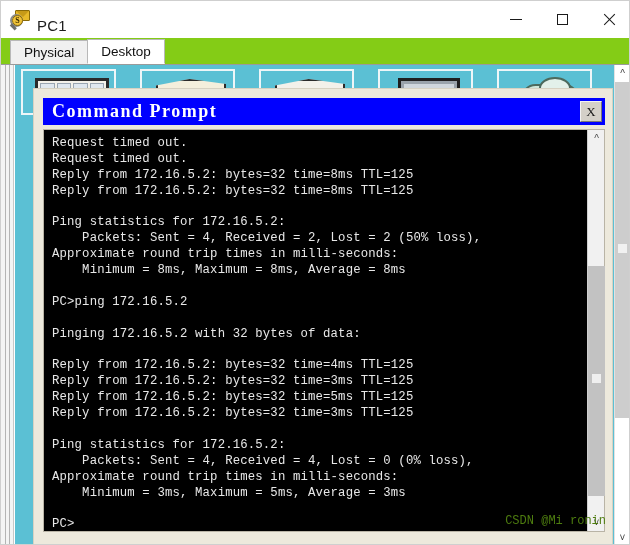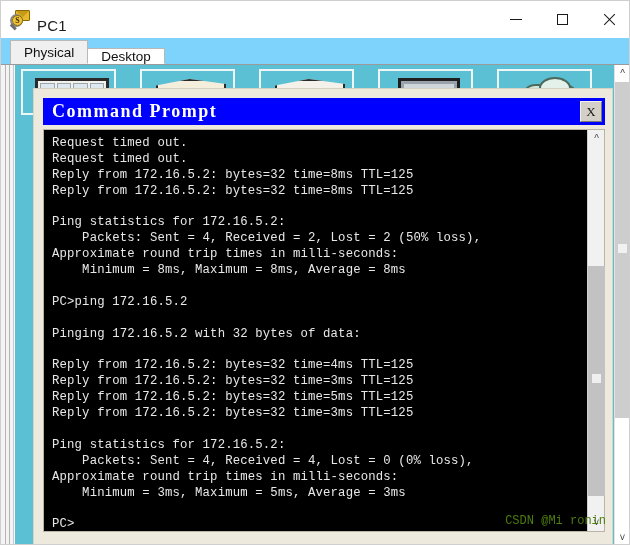--- a/index.html
+++ b/index.html
@@ -89,39 +89,39 @@
     left: 0; top: 6px; width: 15px; height: 1px;
     background: #1a1a1a;
   }
   .wb-close:before { transform: rotate(45deg); }
   .wb-close:after  { transform: rotate(-45deg); }
 
   
   .tabstrip {
     position: absolute; top: 37px; left: 0;
     width: 630px; height: 27px;
-    background: #7dd3fc;
+    background: #84cc16;
     border-bottom: 1px solid #9a9a9a;
     display: flex; align-items: flex-end;
     padding-left: 9px;
   }
   .tab {
     height: 24px; padding: 0 13px;
     display: flex; align-items: center;
     font-size: 13.5px; color: #111;
     background: #f0f0f0;
     border-left: 1px solid #b8b8b8;
     border-right: 1px solid #b8b8b8;
     border-top: 1px solid #b8b8b8;
     margin-right: -1px;
     cursor: default;
   }
   .tab.active {
     background: #ffffff;
-    height: 16px;
+    height: 25px;
     border-bottom: 1px solid #ffffff;
     position: relative; z-index: 3;
     font-size: 13.5px;
     text-align: center;
   }
 
   
   .desktop {
     position: absolute; top: 64px; left: 0;
     width: 630px; height: 481px;

